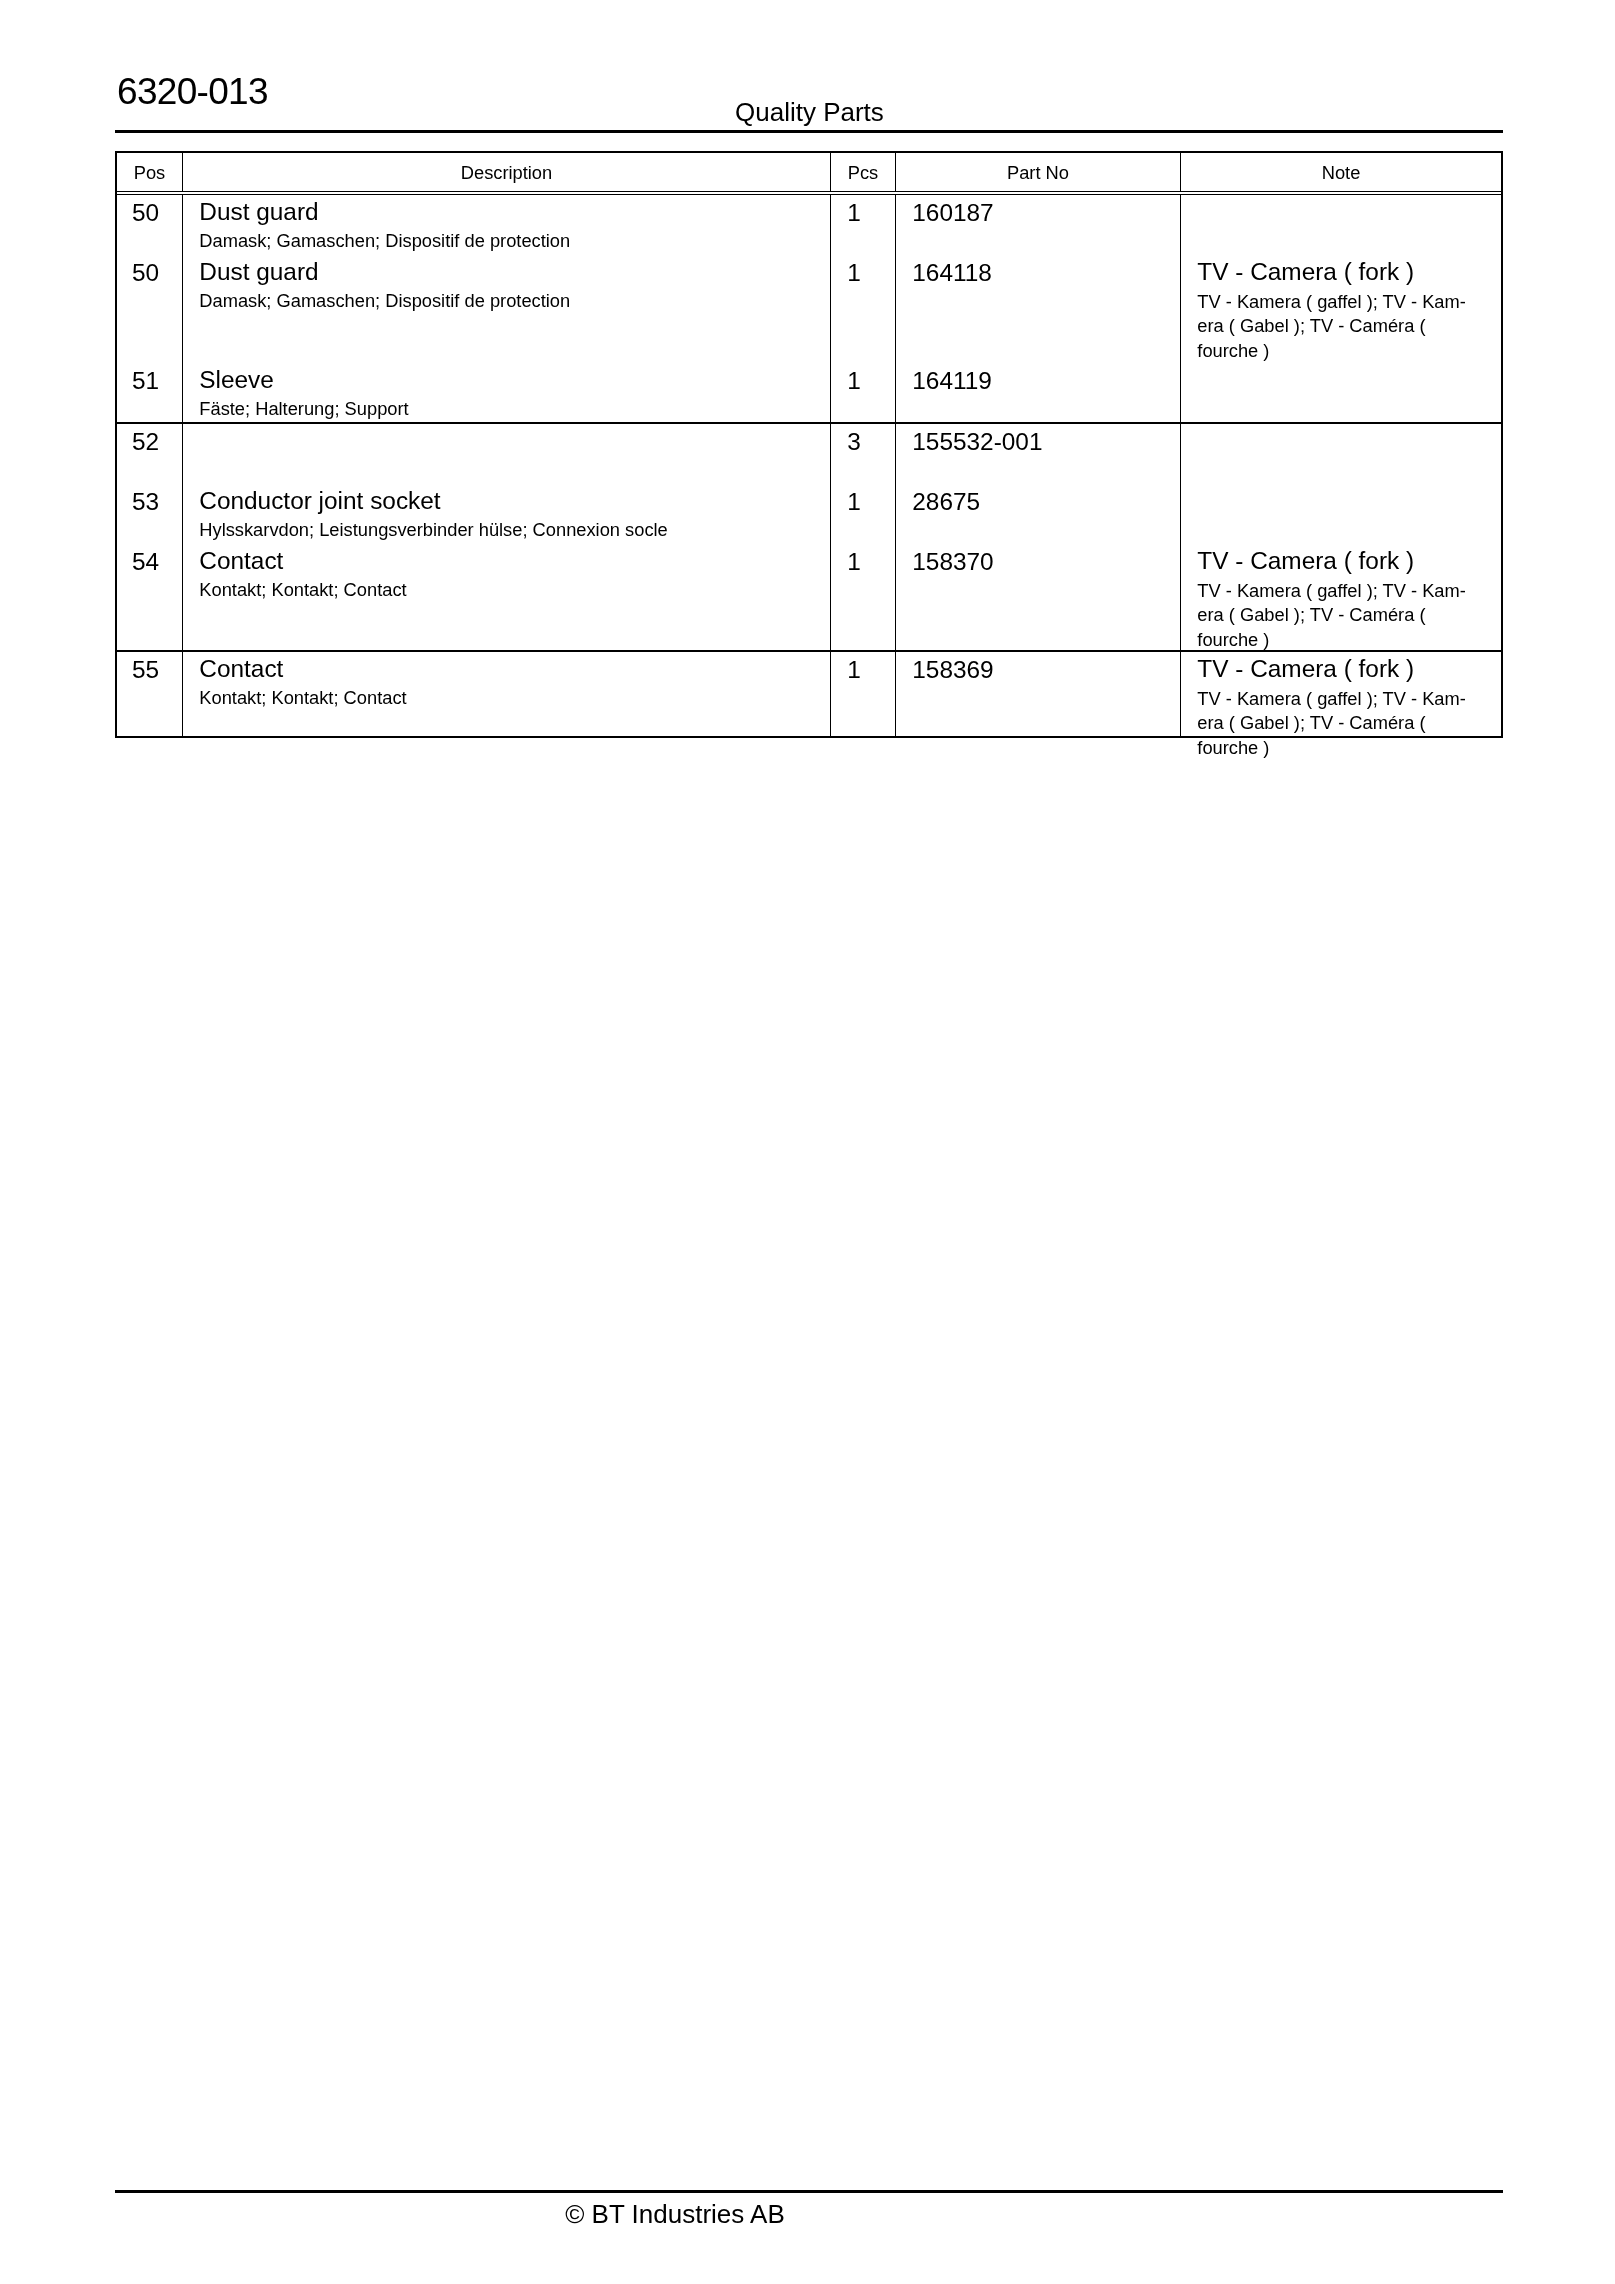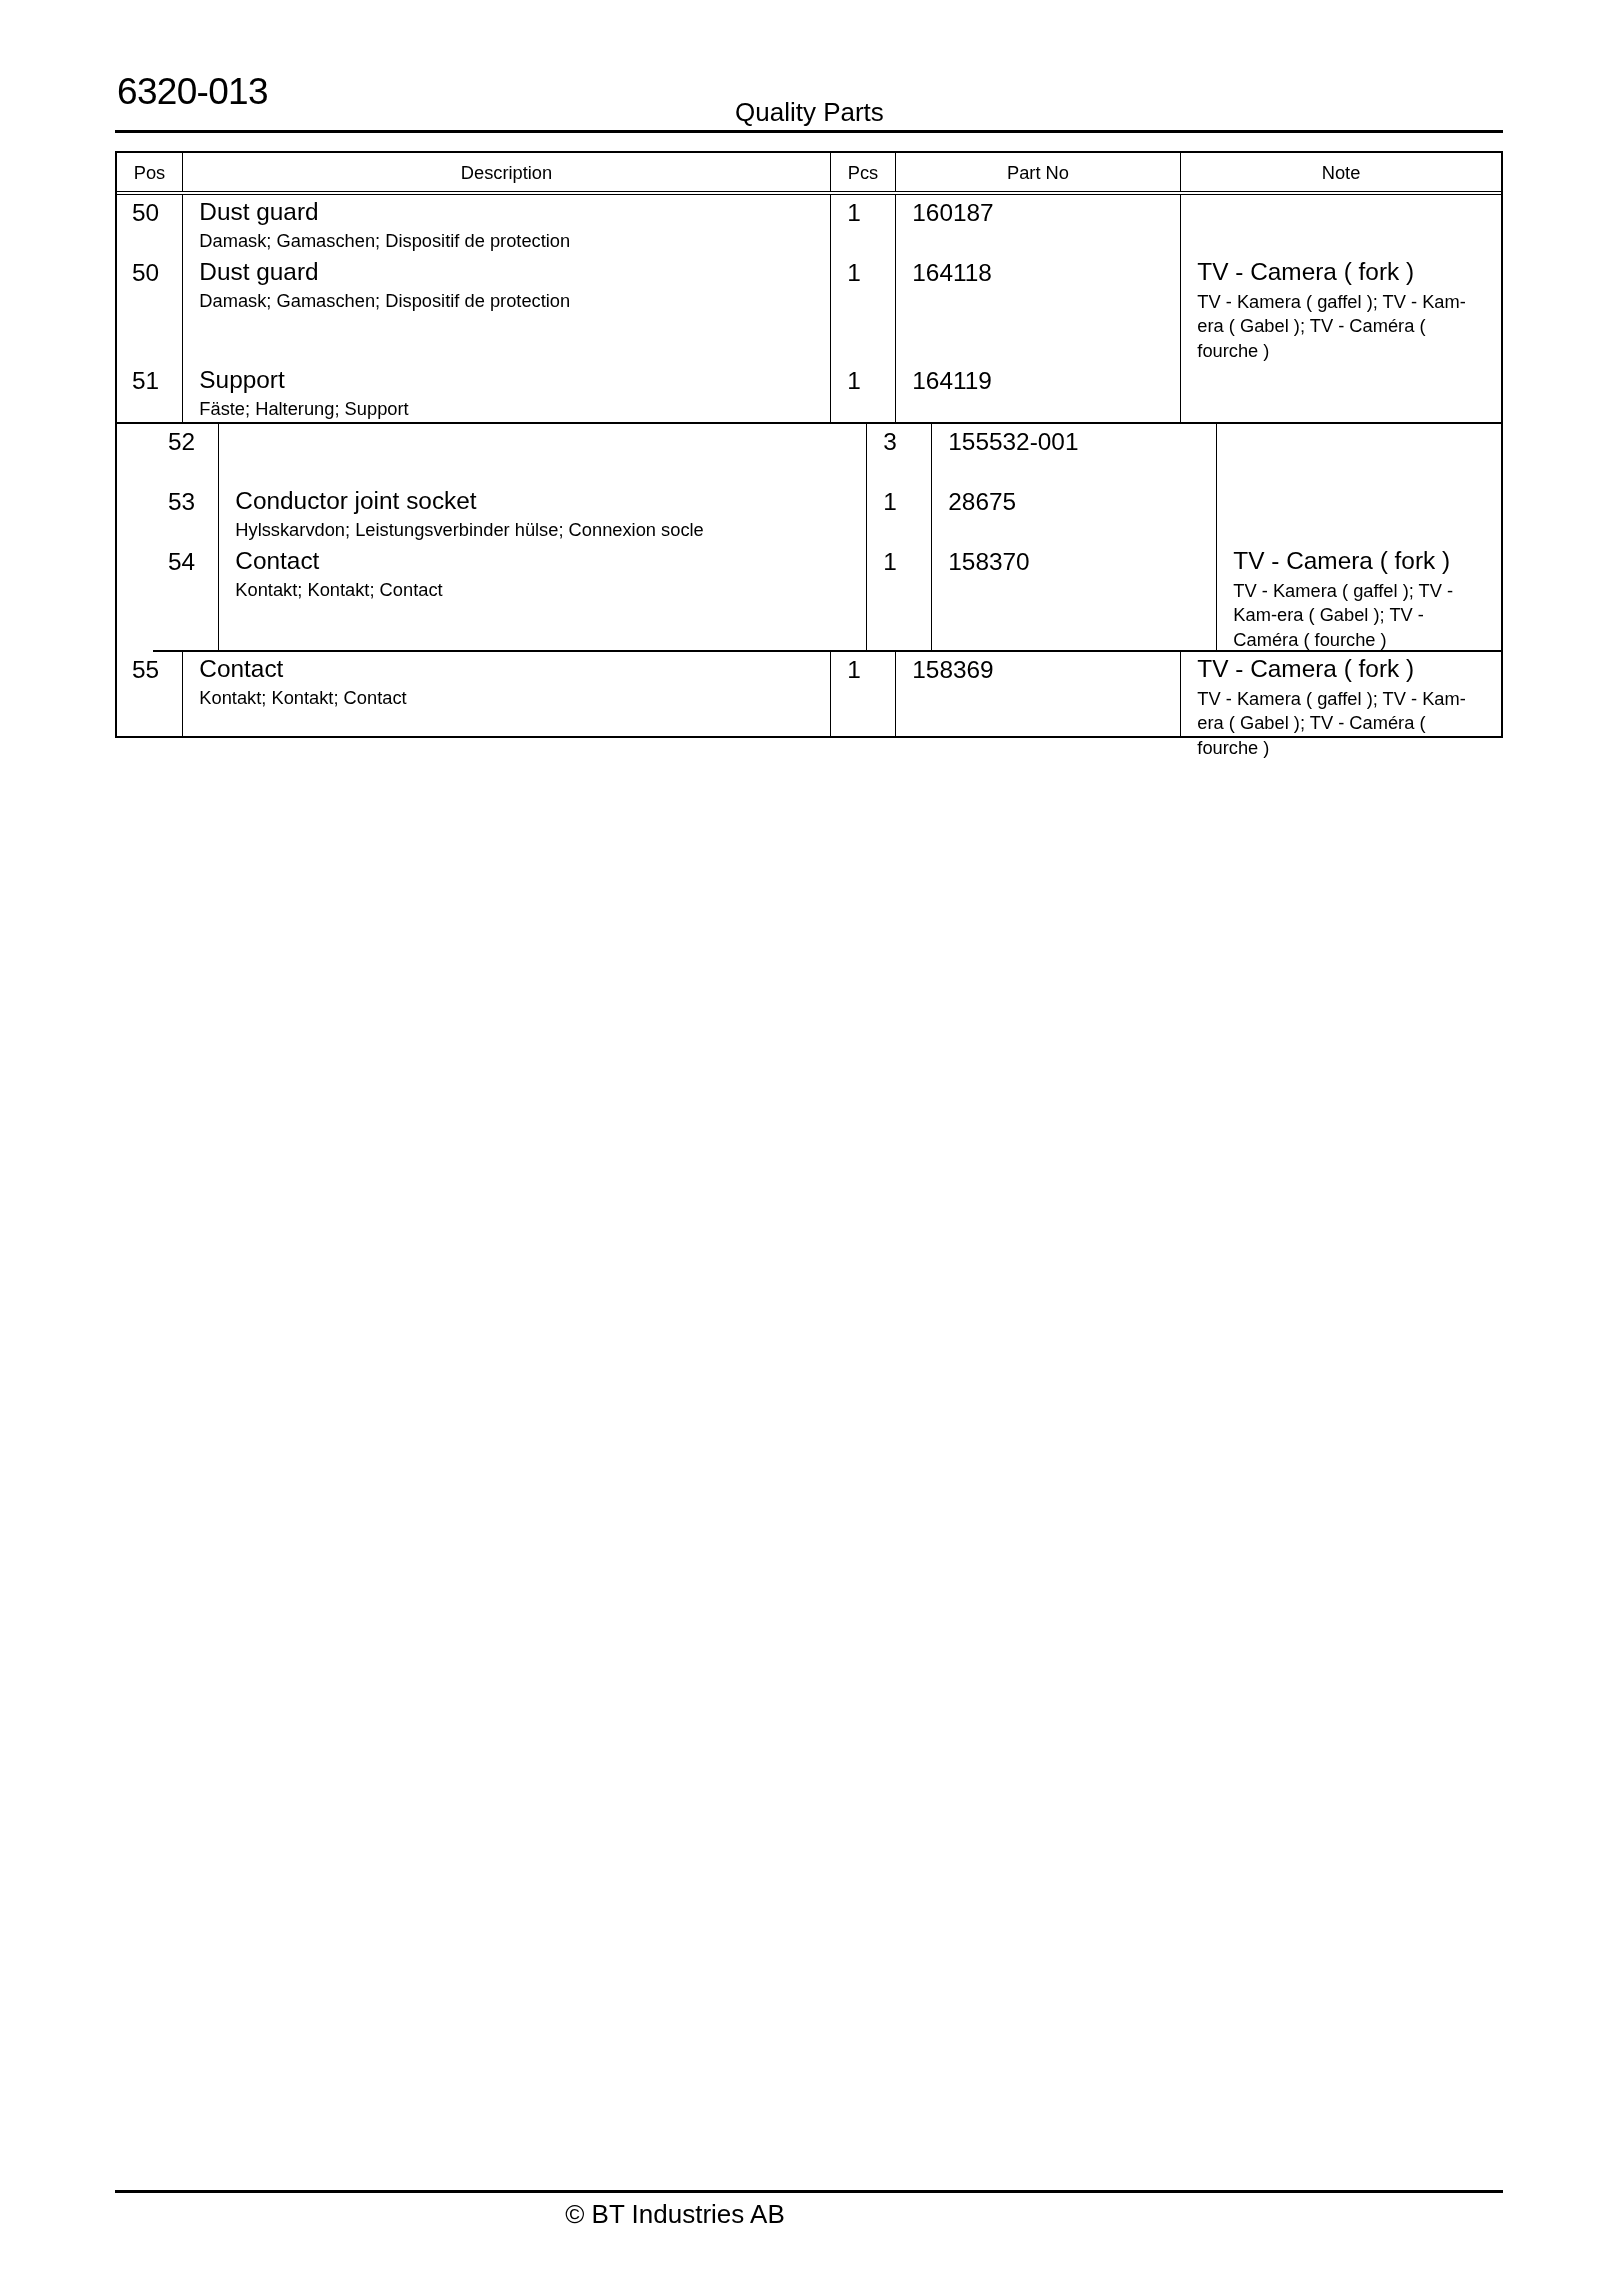--- a/index.html
+++ b/index.html
@@ -85,21 +85,21 @@
     <div class="col">
       <div class="cell-block" style="top:4.1px">
         <div class="desc-main">Dust guard</div>
         <div class="desc-sub">Damask; Gamaschen; Dispositif de protection</div>
       </div>
       <div class="cell-block" style="top:64px">
         <div class="desc-main">Dust guard</div>
         <div class="desc-sub">Damask; Gamaschen; Dispositif de protection</div>
       </div>
       <div class="cell-block" style="top:172px">
-        <div class="desc-main">Support</div>
+        <div class="desc-main">Sleeve</div>
         <div class="desc-sub">Fäste; Halterung; Support</div>
       </div>
     </div>
     <div class="col">
       <div class="cell-block" style="top:4.1px">
           <div class="pcs-text">1</div>
         </div>
       <div class="cell-block" style="top:64px">
           <div class="pcs-text">1</div>
         </div>
@@ -119,21 +119,21 @@
         </div>
     </div>
     <div class="col">
       <div class="cell-block" style="top:64px">
         <div class="note-main">TV - Camera ( fork )</div>
         <div class="note-sub">TV - Kamera ( gaffel ); TV - Kam-era ( Gabel ); TV - Caméra ( fourche )</div>
       </div>
     </div>
   </div>
 
-  <div class="group" style="height:226px;margin-left:36px;">
+  <div class="group" style="height:226px;">
     <div class="col">
       <div class="cell-block" style="top:4.1px">
           <div class="pos-text">52</div>
         </div>
       <div class="cell-block" style="top:64px">
           <div class="pos-text">53</div>
         </div>
       <div class="cell-block" style="top:124px">
           <div class="pos-text">54</div>
         </div>

